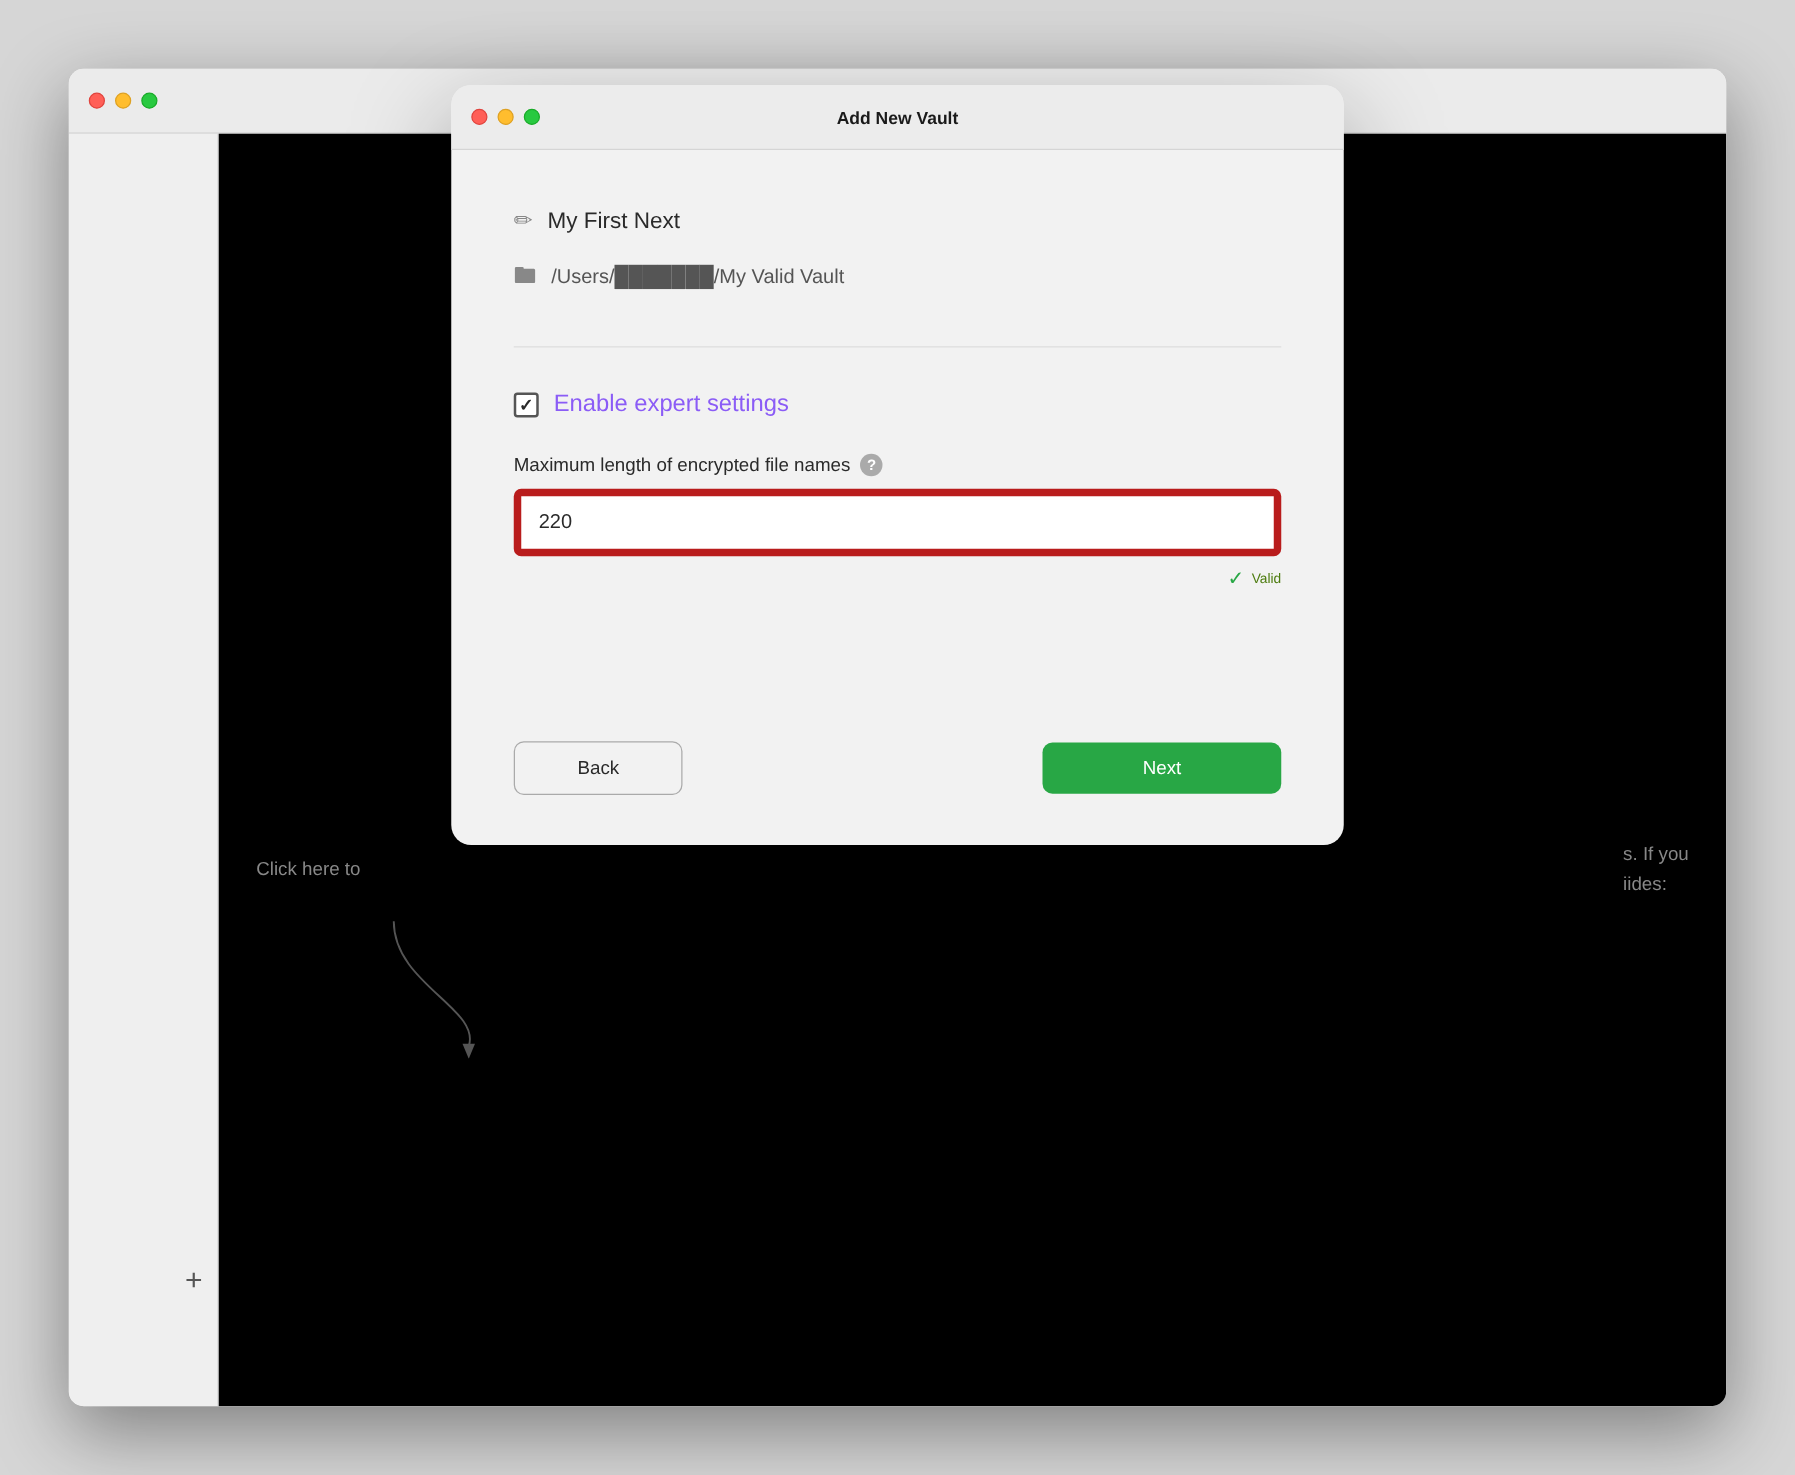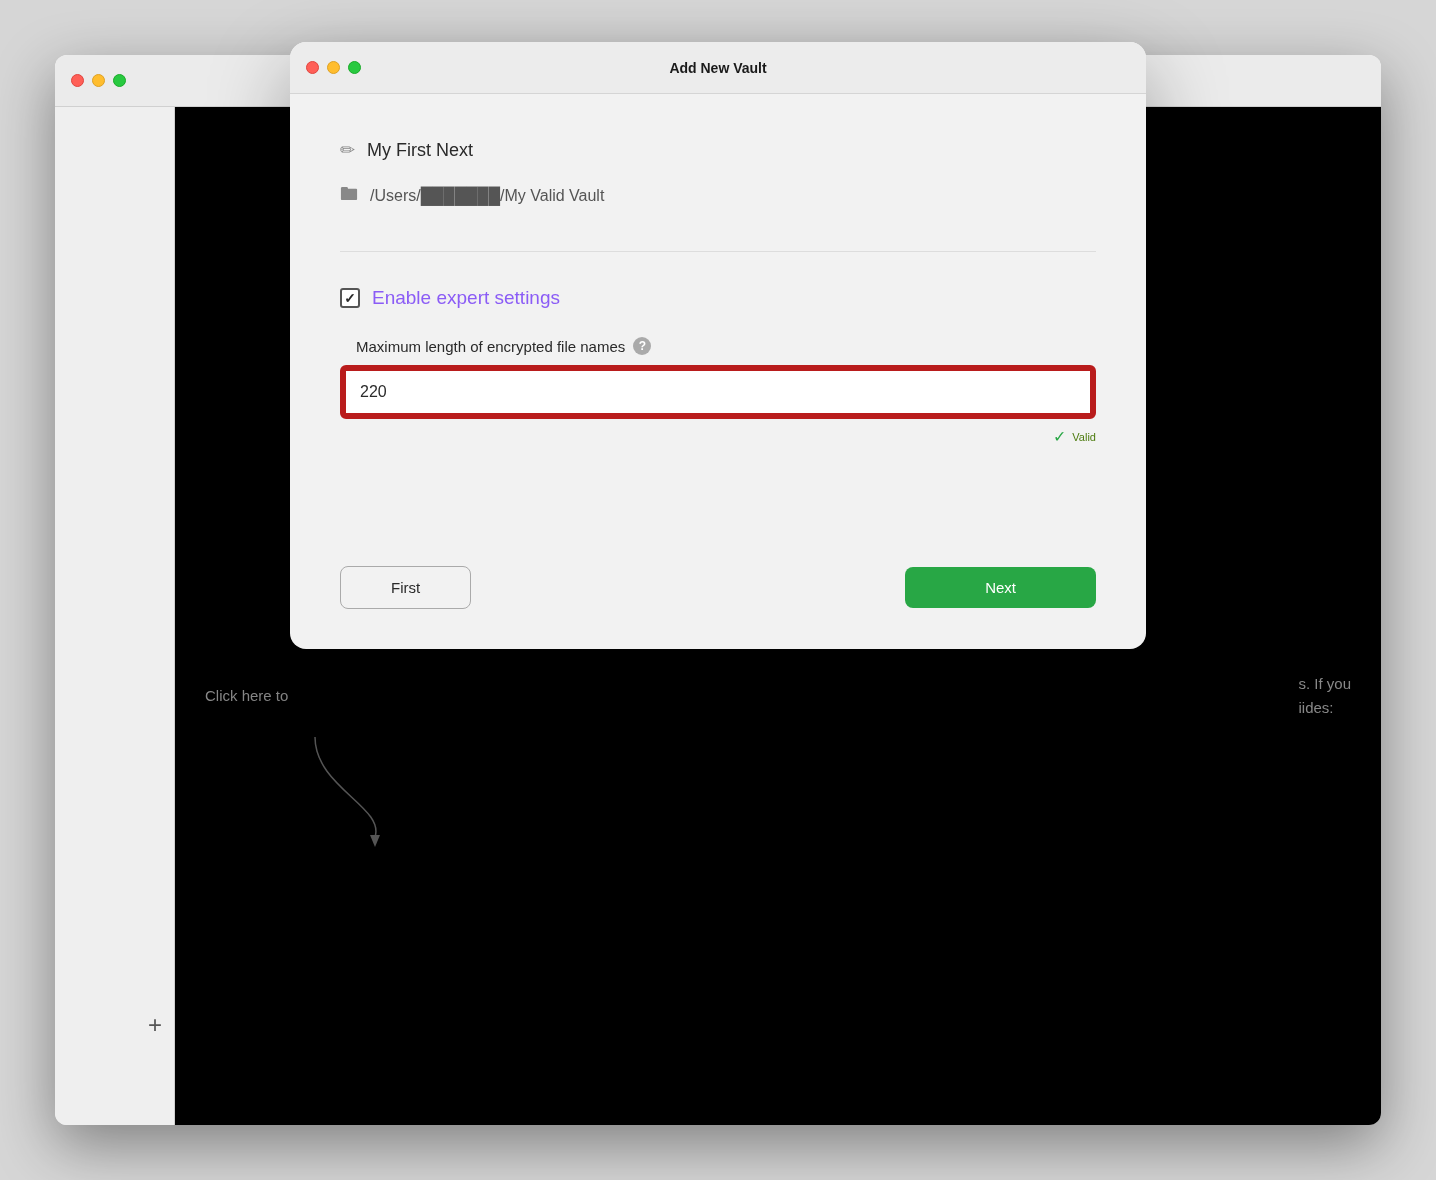--- a/index.html
+++ b/index.html
@@ -116,27 +116,27 @@
     }
 
     
     .arrow-svg {
       position: absolute;
       top: 620px;
       left: 130px;
     }
 
     .modal {
-      width: 856px;
+      width: 714px;
       background: #f2f2f2;
       border-radius: 16px;
       box-shadow: 0 30px 80px rgba(0,0,0,0.35);
       overflow: hidden;
       position: absolute;
-      top: 42px;
+      top: 68px;
       left: 50%;
       transform: translateX(-50%);
     }
 
     .modal-titlebar {
       height: 52px;
       background: #ececec;
       border-bottom: 1px solid #d5d5d5;
       display: flex;
       align-items: center;
@@ -230,21 +230,20 @@
     .expert-label {
       font-size: 19px;
       color: #8b5cf6;
     }
 
     .field-label-row {
       display: flex;
       align-items: center;
       gap: 8px;
       margin-bottom: 10px;
-      margin-left: 16px;
     }
 
     .field-label {
       font-size: 15px;
       color: #2a2a2a;
     }
 
     .help-icon {
       width: 18px;
       height: 18px;
@@ -396,16 +395,16 @@
     <input type="text" class="text-input" value="220" style="">
 
     
     <div class="valid-row">
       <span class="valid-check">✓</span>
       <span class="valid-text">Valid</span>
     </div>
   </div>
 
   <div class="modal-footer">
-    <button class="btn-back">First</button>
+    <button class="btn-back">Back</button>
     <button class="btn-next">Next</button>
   </div>
 </div>
 
 </body></html>

